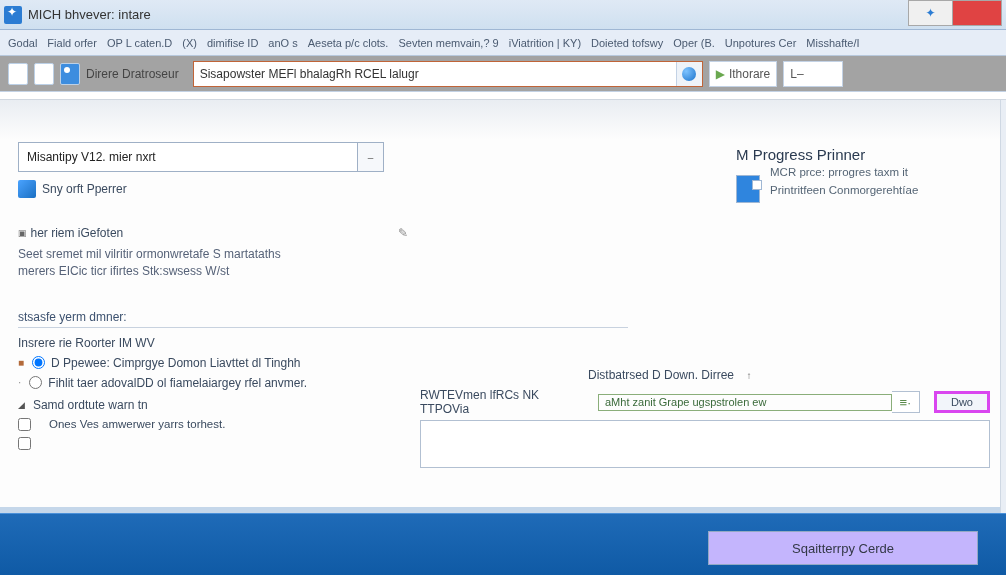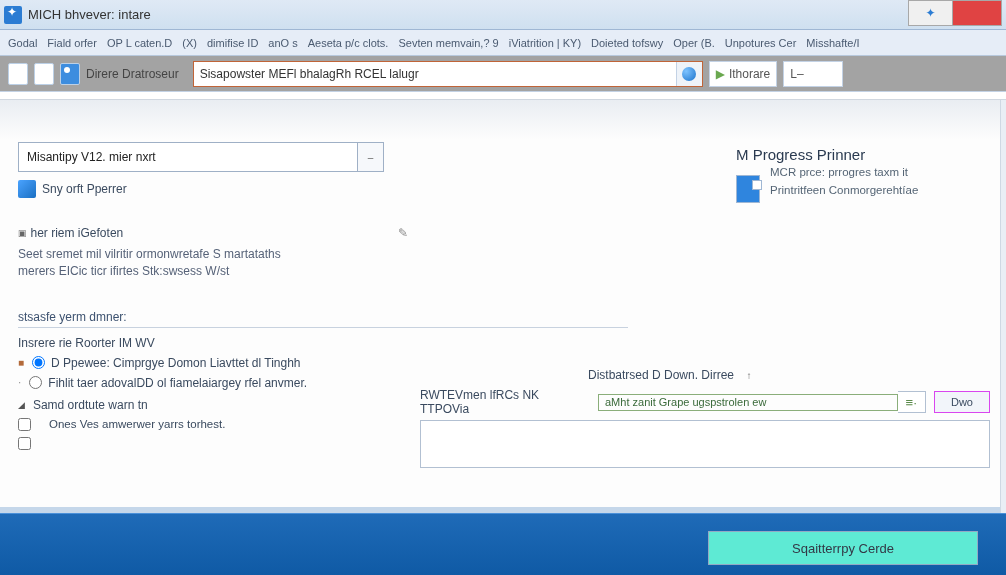--- a/index.html
+++ b/index.html
@@ -73,25 +73,25 @@
   
   .mini { position: absolute; right: 10px; top: 262px; width: 570px; }
   .mini-row { display: flex; align-items: center; gap: 8px; margin-top: 6px; }
   .mini-label { font-size: 12px; color: #3a4a5f; flex: 0 0 170px; text-align: left; }
   .mini-input { flex: 1; height: 22px; border: 1px solid #b2c0d2; background: #fff; }
   .mini-inline { font-size: 12px; color: #3a4a5f; }
   .mini-arrowup { width: 14px; height: 14px; display: flex; align-items: center; justify-content: center; font-size: 10px; color: #666; }
   .mini-box { flex: 1; display: flex; align-items: center; }
   .mini-sel { border: 1px solid #8aae7a; height: 17px; padding: 0 6px; font-size: 11px; color: #3a6a3a; flex: 1; display: flex; align-items: center; }
   .mini-eq { width: 28px; height: 22px; border: 1px solid #b2c0d2; border-left: none; display: flex; align-items: center; justify-content: center; color: #5a8a4a; font-size: 13px; background: #fff; }
-  .mini-btn { width: 56px; height: 22px; border: 1px solid #d946ef; background: #f2f5fa; font-size: 11px; color: #3a4a5f; display: flex; align-items: center; justify-content: center; }
+  .mini-btn { width: 56px; height: 22px; border: 3px solid #d946ef; background: #f2f5fa; font-size: 11px; color: #3a4a5f; display: flex; align-items: center; justify-content: center; margin-left: 6px; }
   .mini-big { height: 48px; border: 1px solid #b2c0d2; background: #fff; margin-top: 4px; }
 
   
-  .footer-btn { position: absolute; right: 28px; bottom: 10px; width: 270px; height: 34px; border: 1px solid #93a9c4; background: #5eead4; display: flex; align-items: center; justify-content: center; font-size: 13px; color: #333846; }
+  .footer-btn { position: absolute; right: 28px; bottom: 10px; width: 270px; height: 34px; border: 1px solid #93a9c4; background: #c4b5fd; display: flex; align-items: center; justify-content: center; font-size: 13px; color: #333846; }
 
   
   .blue-strip { position: absolute; left: 0; right: 0; bottom: 0; height: 62px; background: linear-gradient(to bottom, #1f6bb8, #0f5aa5); }
   .blue-strip::before { content: ""; position: absolute; left: 0; right: 0; top: 0; height: 1px; background: #4a90d9; }
 </style>
 </head>
 <body>
 
 <div class="titlebar">
   <div class="title-icon"></div>

